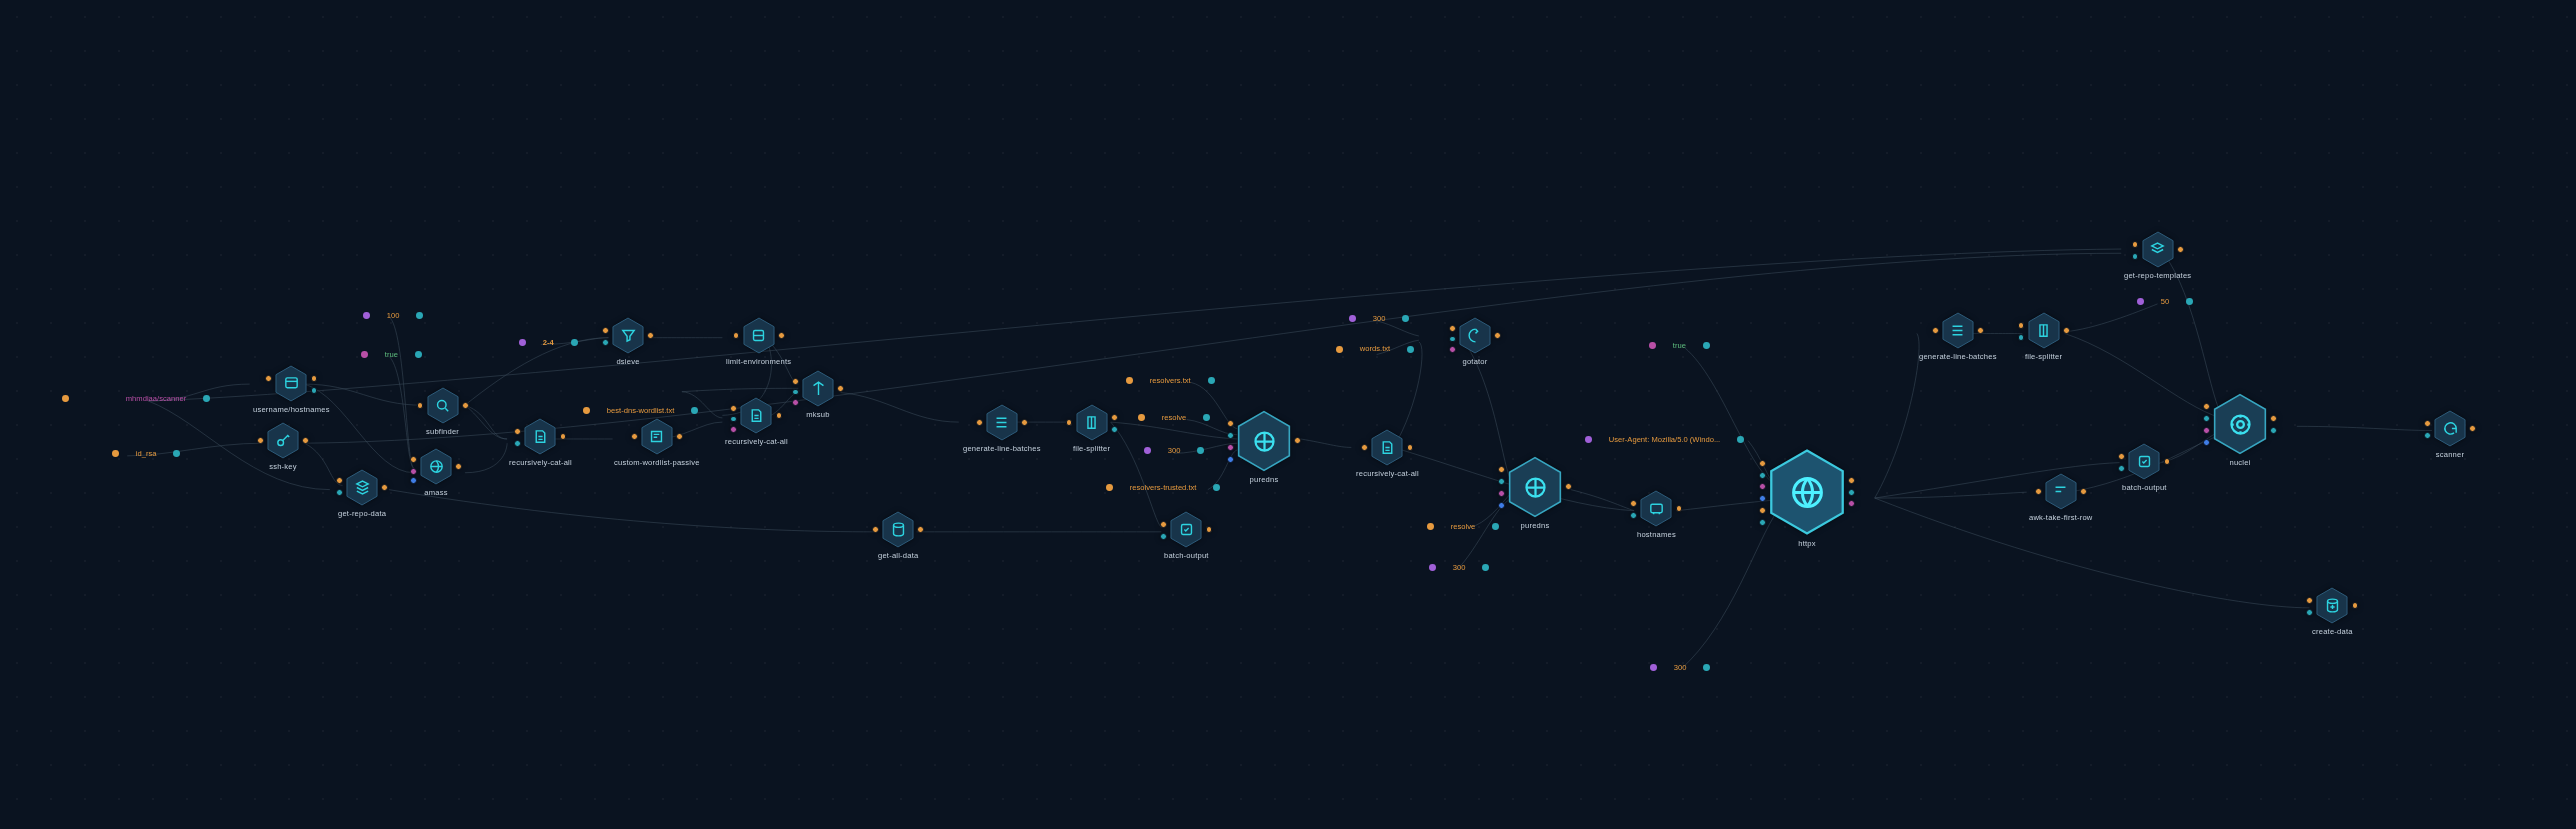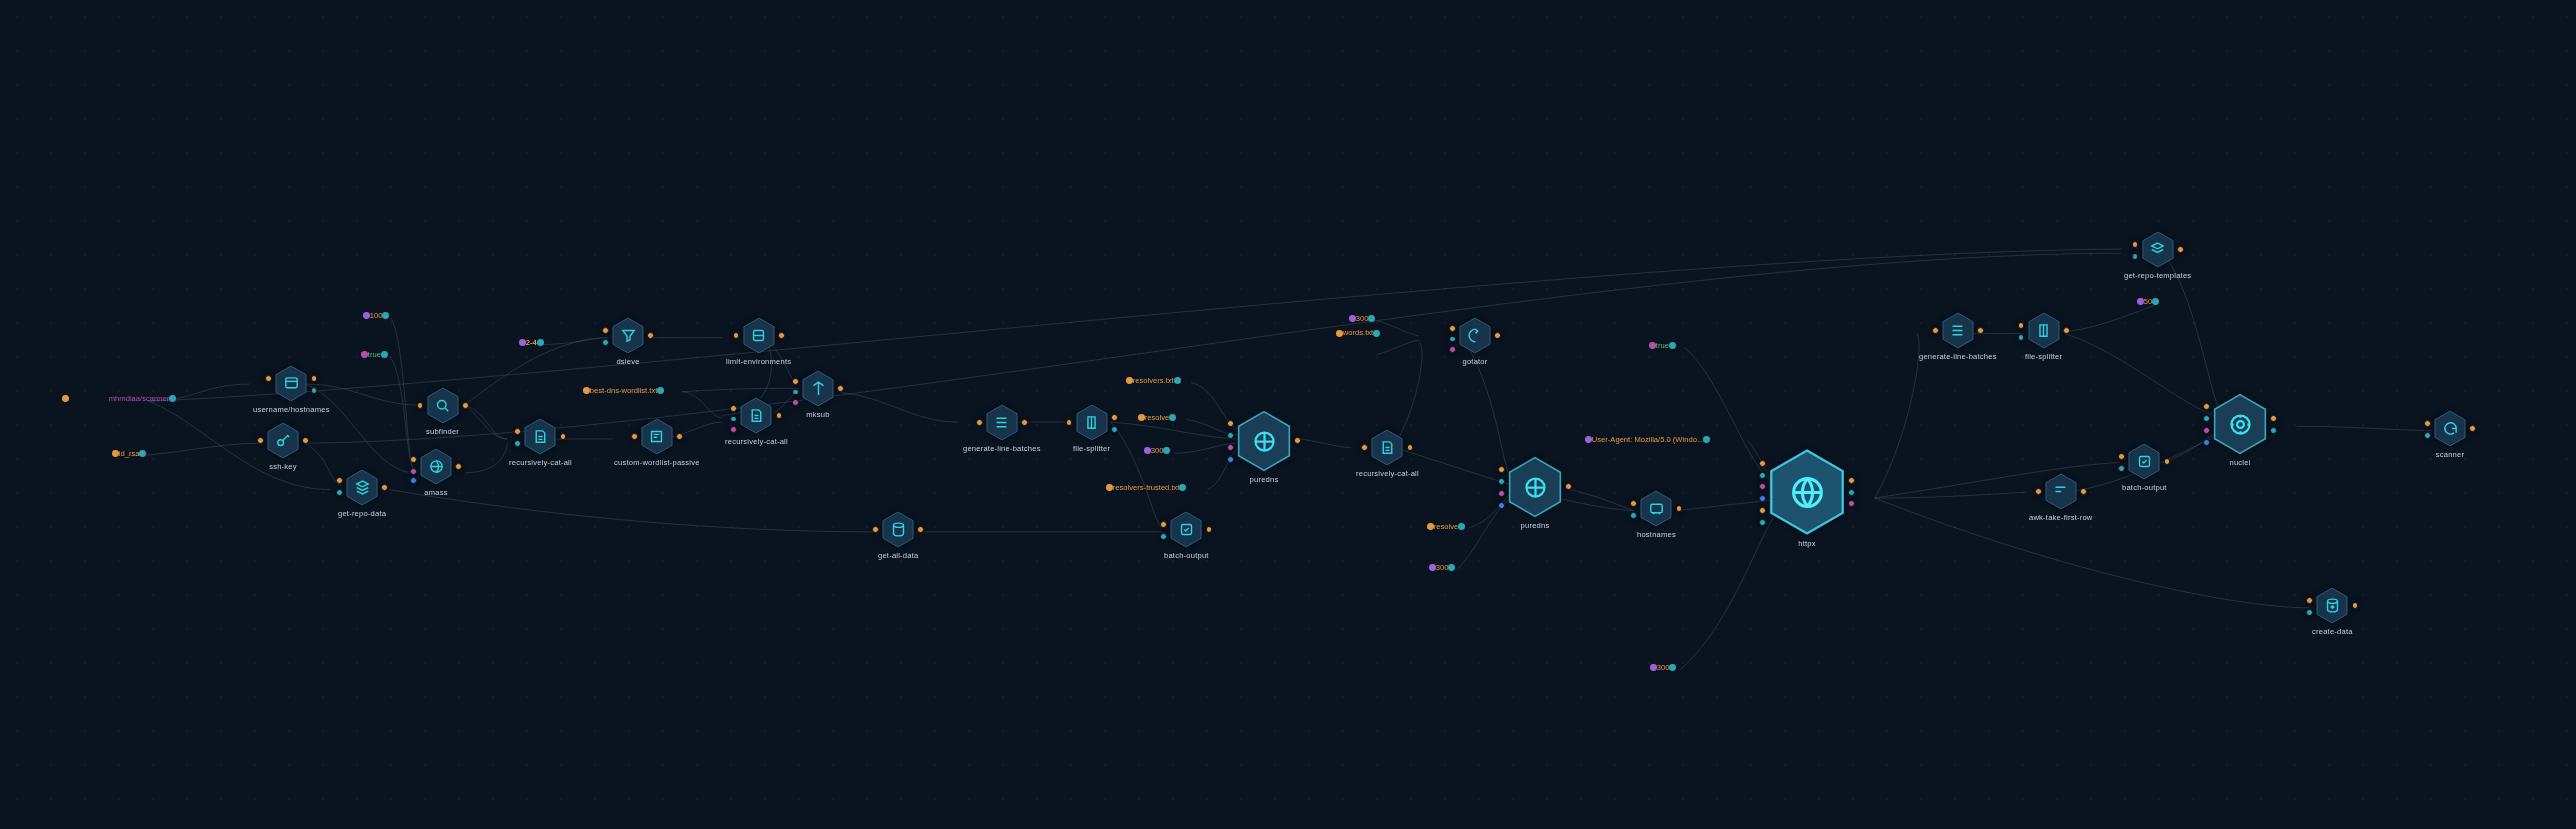--- a/index.html
+++ b/index.html
@@ -31,21 +31,21 @@
     letter-spacing:0.2px;
   }
   .port { position:absolute; width:6.8px; height:6.8px; border-radius:50%; border:1.3px solid #0a1320; }
   .port.in  { left:-10px; }
   .port.out { right:-10px; }
   .port.orange { background:#e69a3f; }
   .port.teal   { background:#2aa7b5; }
   .port.pink   { background:#b84fa6; }
   .port.blue   { background:#3f7de6; }
   .param {
-    position:absolute; display:flex; align-items:center; gap:0;
+    position:absolute; display:flex; align-items:center; gap:17px;
     font-size:7.6px;
   }
   .param .dot { width:6.8px; height:6.8px; border-radius:50%; }
   .param .dot.purple { background:#a060d8; }
   .param .dot.orange { background:#e69a3f; }
   .param .dot.pink   { background:#b84fa6; }
   .param .dot.out    { background:#2aa7b5; }
   .param .txt { white-space:nowrap; }
   .param .txt.orange { color:#e69a3f; }
   .param .txt.pink   { color:#b84fa6;margin-left:40px; }
@@ -165,21 +165,21 @@
 <div class="param" style="left:361px; top:350px;">
     <span class="dot pink"></span>
     <span class="txt green">true</span>
     <span class="dot out"></span>
   </div>
 <div class="param" style="left:519px; top:338px;font-weight:bold;">
     <span class="dot purple"></span>
     <span class="txt orange">2-4</span>
     <span class="dot out"></span>
   </div>
-<div class="param" style="left:583px; top:386px;">
+<div class="param" style="left:583px; top:406px;">
     <span class="dot orange"></span>
     <span class="txt orange">best-dns-wordlist.txt</span>
     <span class="dot out"></span>
   </div>
 <div class="param" style="left:1126px; top:376px;">
     <span class="dot orange"></span>
     <span class="txt orange">resolvers.txt</span>
     <span class="dot out"></span>
   </div>
 <div class="param" style="left:1138px; top:413px;">
@@ -195,21 +195,21 @@
 <div class="param" style="left:1106px; top:483px;">
     <span class="dot orange"></span>
     <span class="txt orange">resolvers-trusted.txt</span>
     <span class="dot out"></span>
   </div>
 <div class="param" style="left:1349px; top:314px;">
     <span class="dot purple"></span>
     <span class="txt orange">300</span>
     <span class="dot out"></span>
   </div>
-<div class="param" style="left:1336px; top:328px;align-items:flex-end;">
+<div class="param" style="left:1336px; top:344px;align-items:flex-end;">
     <span class="dot orange"></span>
     <span class="txt orange">words.txt</span>
     <span class="dot out"></span>
   </div>
 <div class="param" style="left:1429px; top:563px;">
     <span class="dot purple"></span>
     <span class="txt orange">300</span>
     <span class="dot out"></span>
   </div>
 <div class="param" style="left:1427px; top:522px;">

